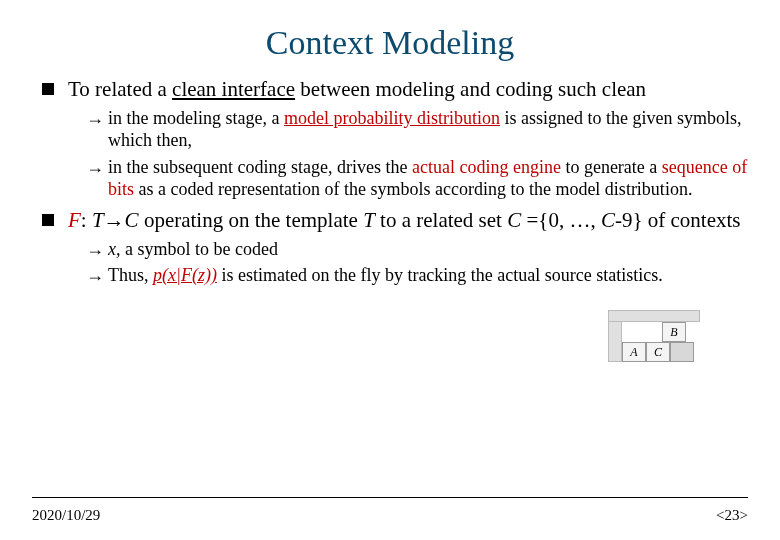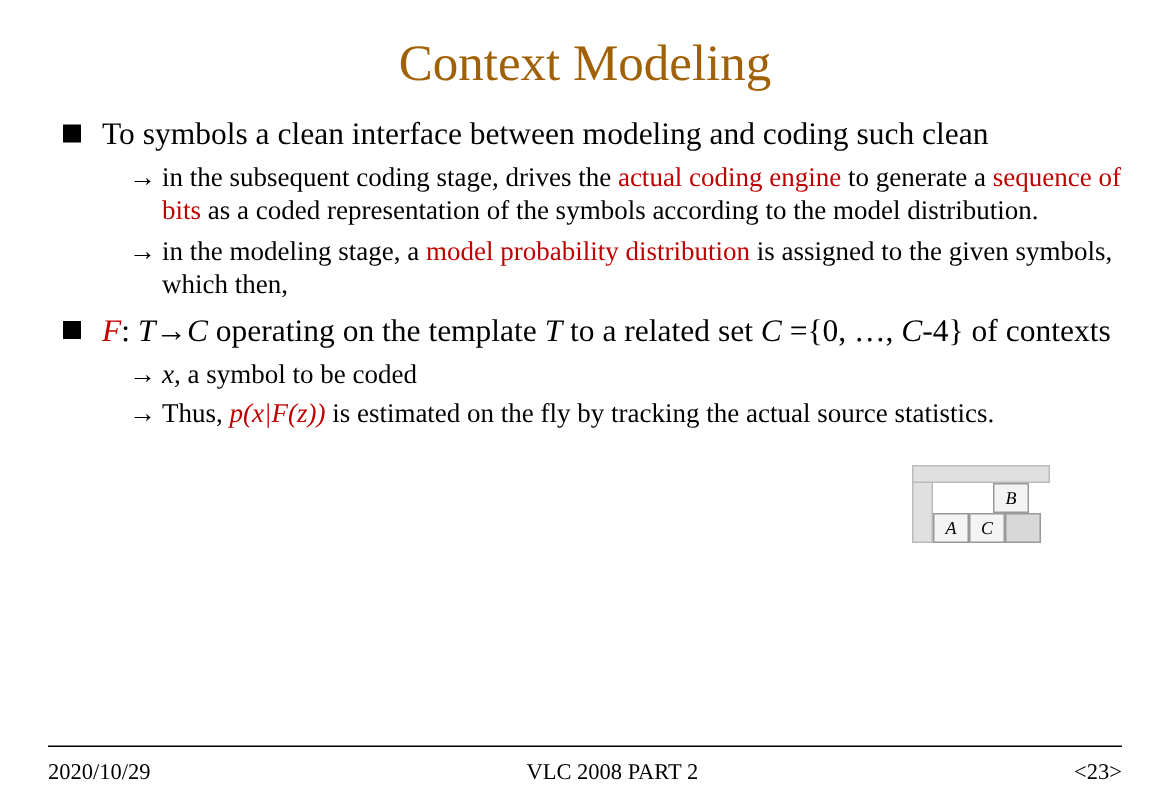--- a/index.html
+++ b/index.html
@@ -15,21 +15,21 @@
   }
   .slide {
     padding: 18px 32px 0 32px;
     box-sizing: border-box;
     width: 100%;
     height: 100%;
   }
   .title {
     text-align: center;
     font-size: 34px;
-    color: #a16207;
+    color: #0c4a6e;
     margin: 6px 0 14px 0;
     font-weight: normal;
   }
   ul.level1 {
     list-style: none;
     margin: 0;
     padding: 0 0 0 10px;
   }
   ul.level1 > li {
     position: relative;
@@ -59,21 +59,21 @@
     line-height: 1.25;
     margin-bottom: 4px;
   }
   ul.level2 > li::before {
     content: "\2192";
     position: absolute;
     left: 0;
     top: 0;
     font-size: 18px;
   }
-  .underline { }
+  .underline { text-decoration: underline; }
   .red { color: #c00000; }
   .ital { font-style: italic; }
   .footer-line {
     position: absolute;
     left: 32px;
     right: 32px;
     bottom: 42px;
     border-top: 1.5px solid #000;
   }
   .footer {
@@ -114,33 +114,33 @@
 </head>
 <body>
 
 <div class="slide">
 
   <h1 class="title">Context Modeling</h1>
 
   <ul class="level1">
 
     <li>
-      <span>To symbols a </span><span class="underline">clean interface</span><span> between modeling and coding such clean</span>
+      <span>To related a </span><span class="underline">clean interface</span><span> between modeling and coding such clean</span>
       <ul class="level2">
         <li>
-          <span>in the subsequent coding stage, drives the </span><span class="red">actual coding engine</span><span> to generate a </span><span class="red">sequence of bits</span><span> as a coded representation of the symbols according to the model distribution.</span>
+          <span> in the modeling stage, a </span><span class="red underline">model probability distribution</span><span> is assigned to the given symbols, which then,</span>
         </li>
         <li>
-          <span> in the modeling stage, a </span><span class="red underline">model probability distribution</span><span> is assigned to the given symbols, which then,</span>
+          <span>in the subsequent coding stage, drives the </span><span class="red">actual coding engine</span><span> to generate a </span><span class="red">sequence of bits</span><span> as a coded representation of the symbols according to the model distribution.</span>
         </li>
       </ul>
     </li>
 
     <li>
-      <span class="ital red">F</span><span>: </span><span class="ital">T</span><span>→</span><span class="ital">C</span><span> operating on the template </span><span class="ital">T</span><span> to a related set </span><span class="ital">C</span><span> ={0, …, </span><span class="ital">C</span><span>-4} of contexts</span>
+      <span class="ital red">F</span><span>: </span><span class="ital">T</span><span>→</span><span class="ital">C</span><span> operating on the template </span><span class="ital">T</span><span> to a related set </span><span class="ital">C</span><span> ={0, …, </span><span class="ital">C</span><span>-9} of contexts</span>
       <ul class="level2">
         <li>
           <span class="ital">x,</span><span> a symbol to be coded</span>
         </li>
         <li>
           <span>Thus, </span><span class="ital red underline">p(x|F(z))</span><span> is estimated on the fly by tracking the actual source statistics.</span>
         </li>
       </ul>
     </li>
 
@@ -153,15 +153,14 @@
     <div class="cell" style="left:14px;top:32px;width:24px;height:20px">A</div>
     <div class="cell" style="left:38px;top:32px;width:24px;height:20px">C</div>
     <div class="cell" style="left:62px;top:32px;width:24px;height:20px;background:#d8d8d8"></div>
   </div>
 
 </div>
 
 <div class="footer-line"></div>
 <div class="footer">
   <span>2020/10/29</span>
-  <span>VLC 2008 PART 2</span>
   <span>&lt;23&gt;</span>
 </div>
 
 </body></html>

